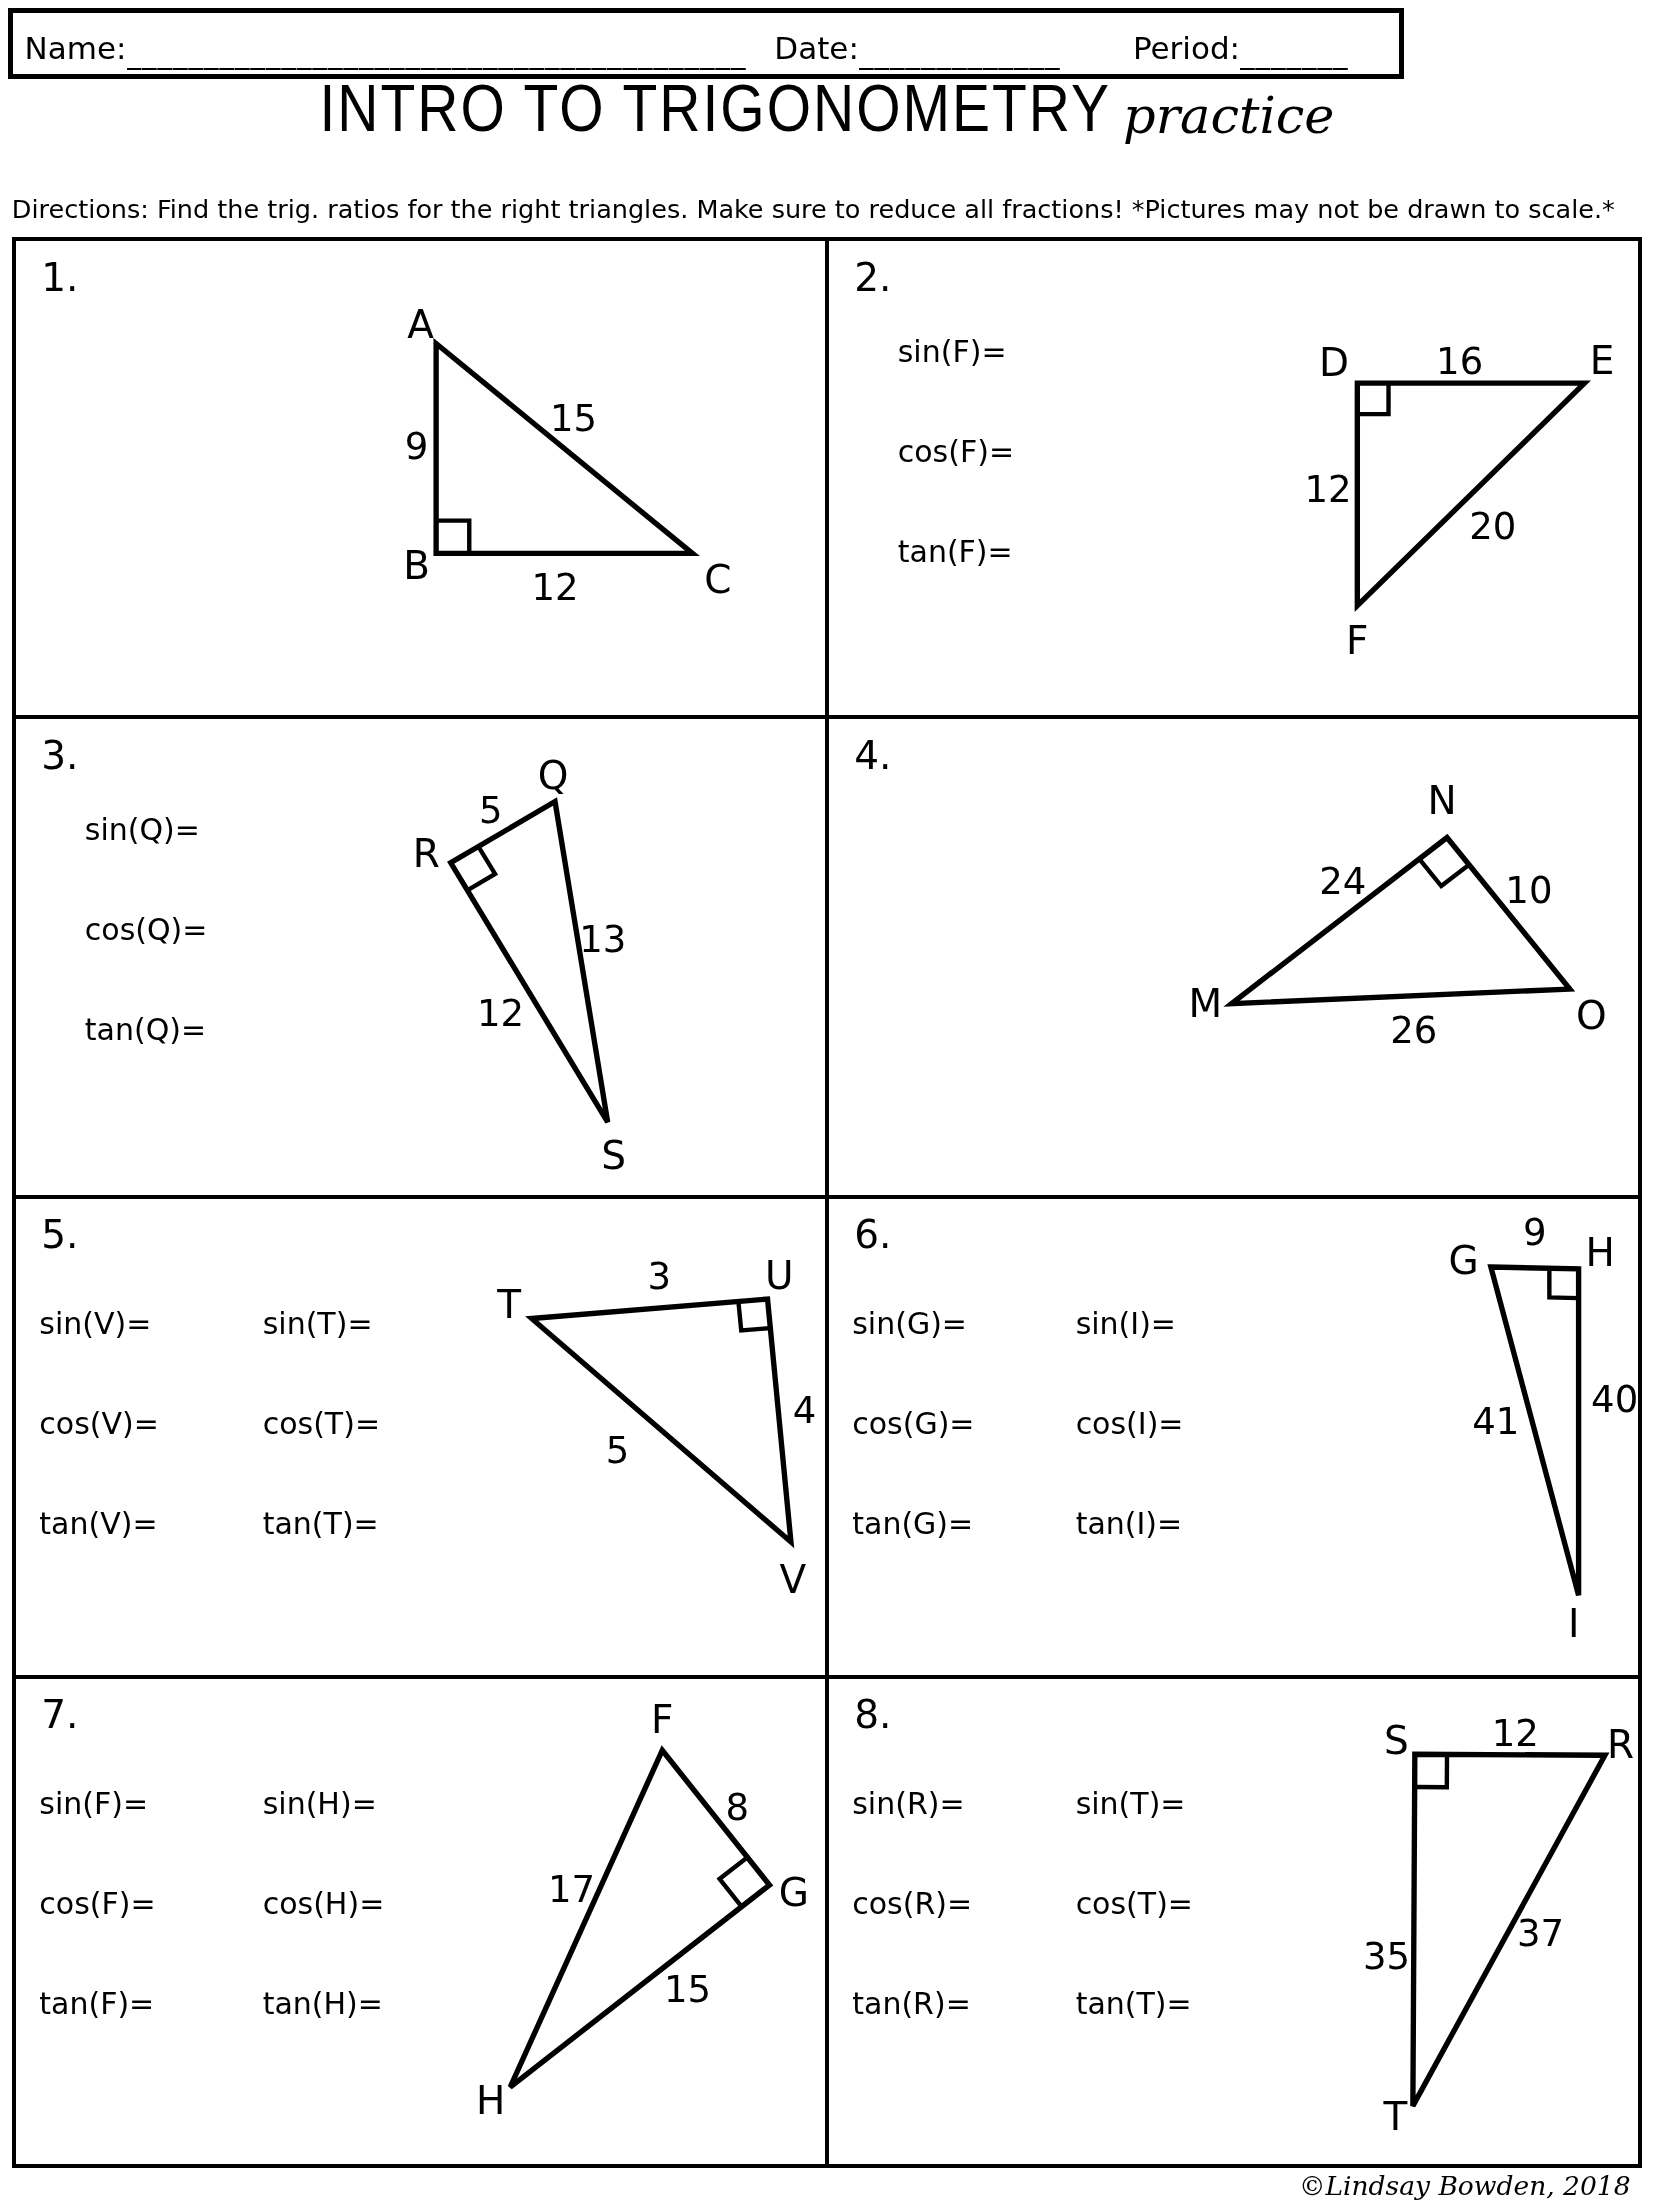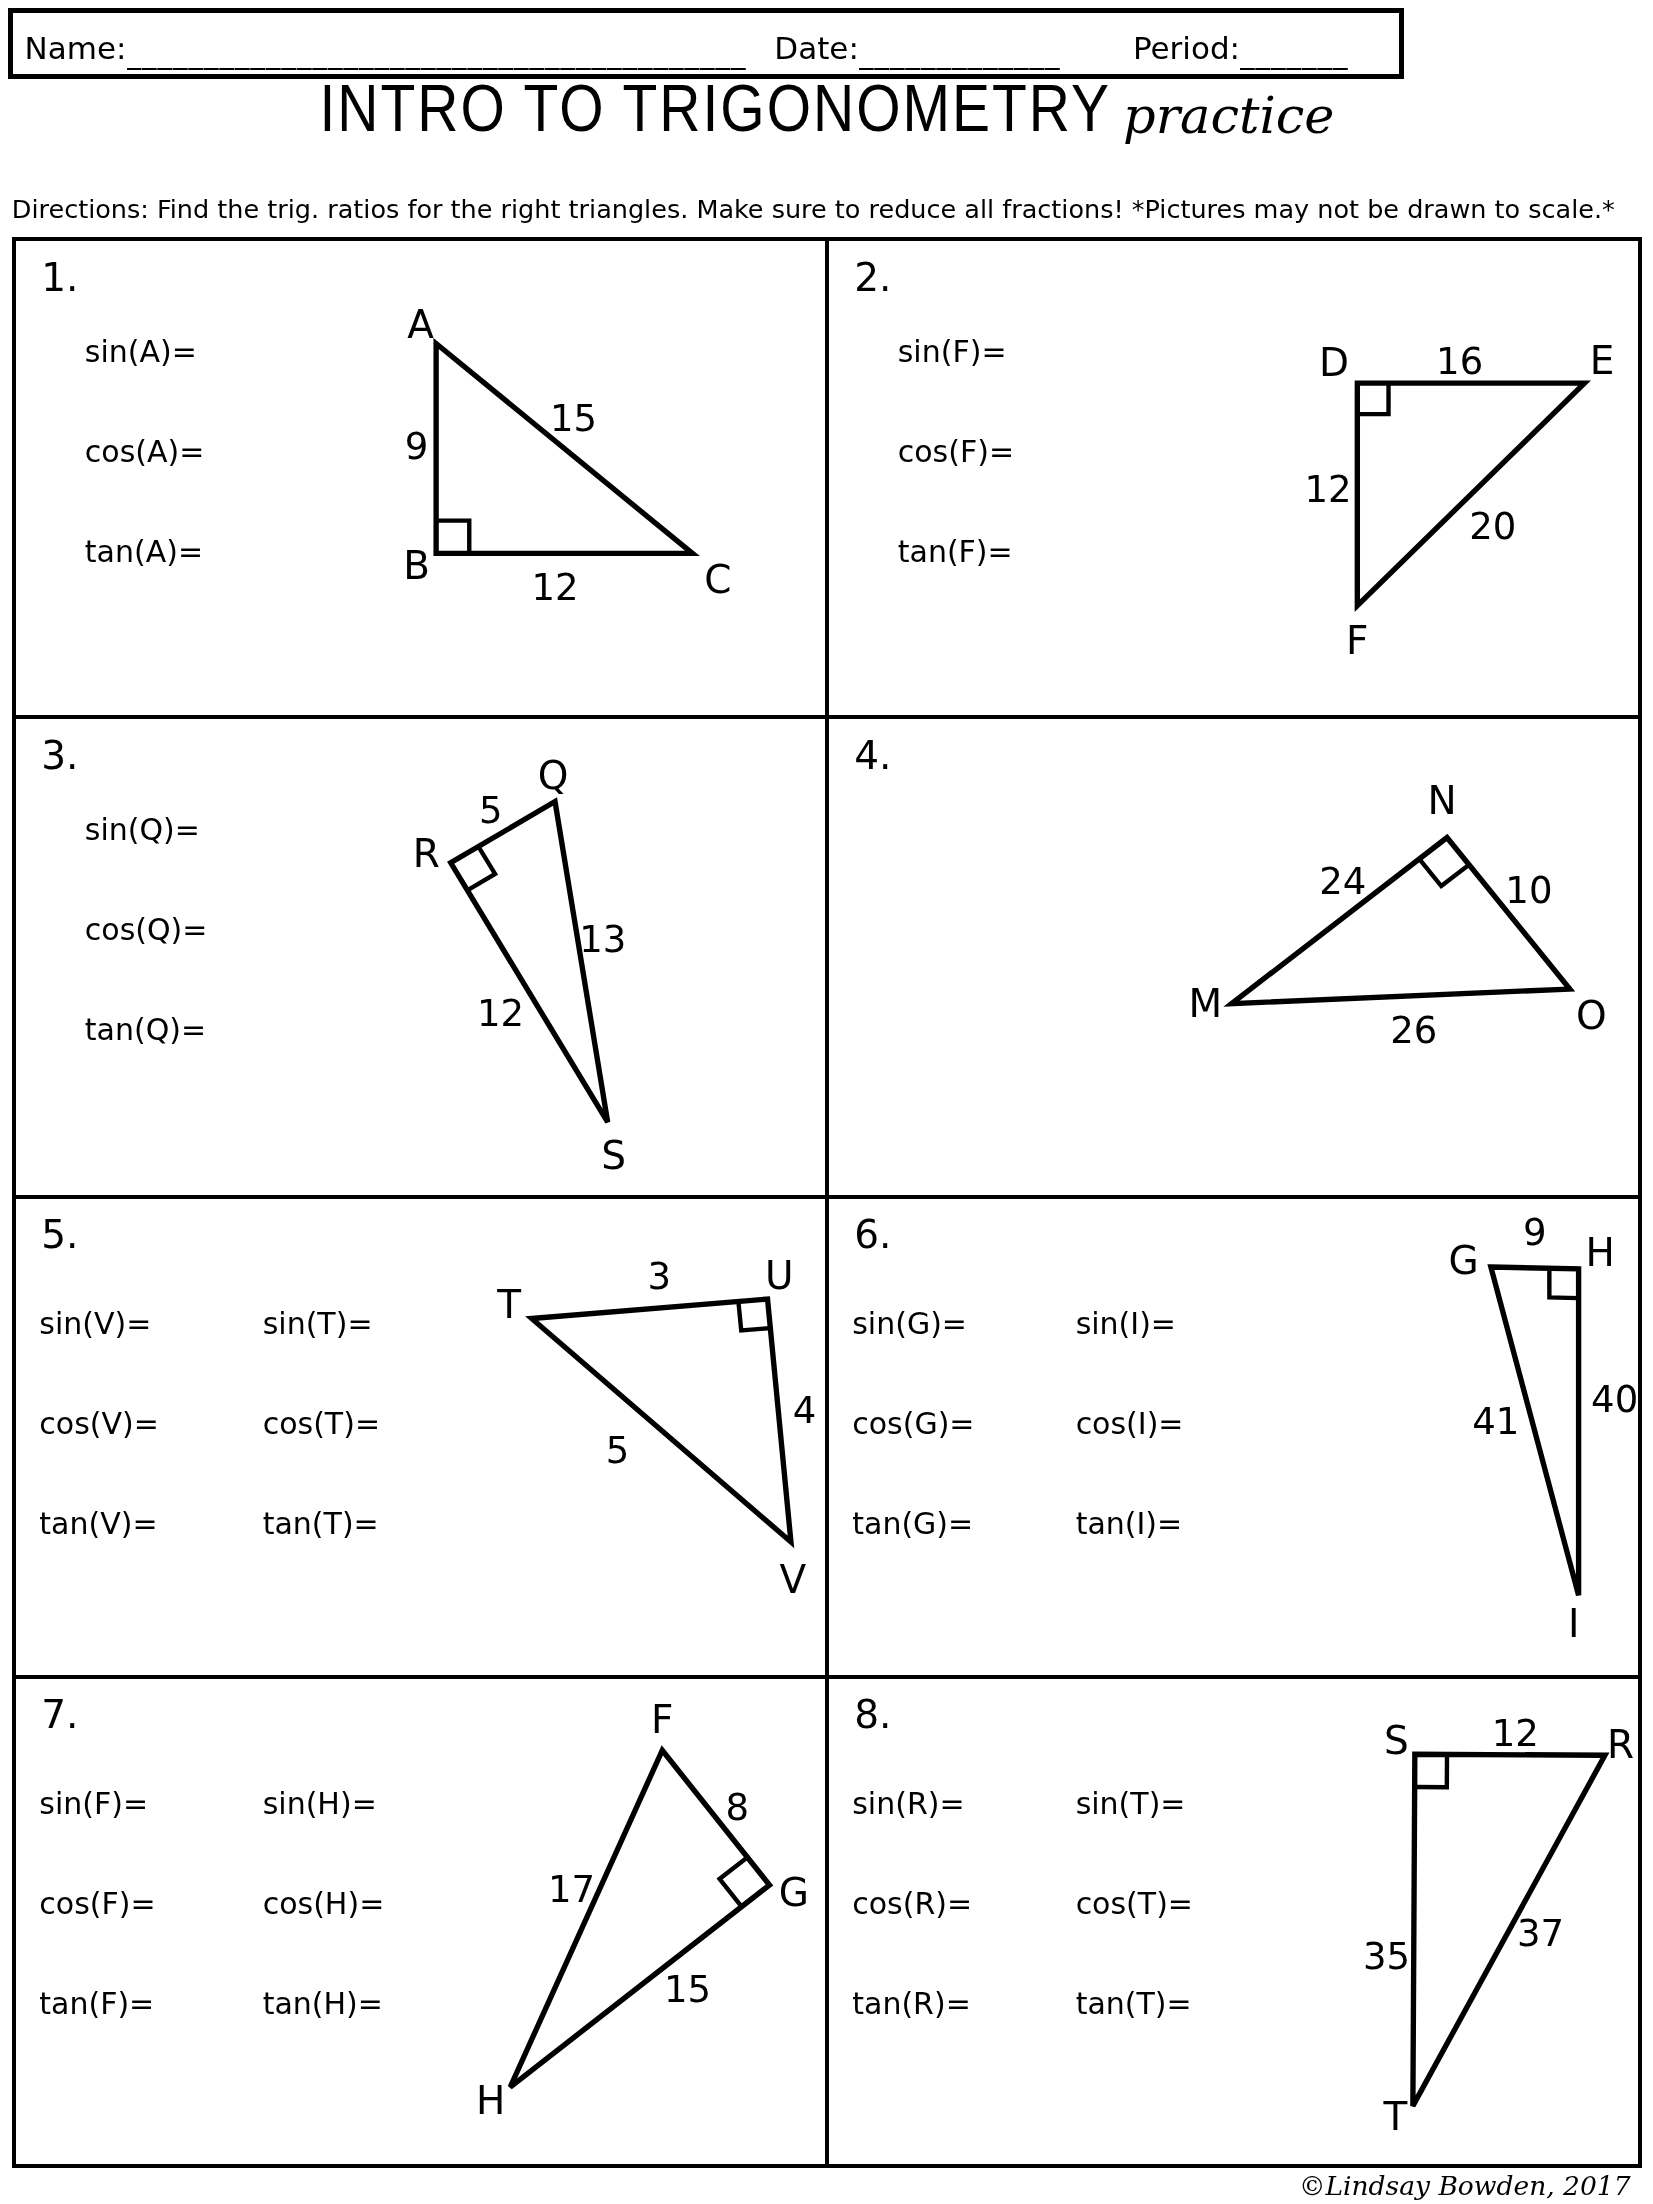--- a/index.html
+++ b/index.html
@@ -50,27 +50,20 @@
 
 <div class="title">
   <span class="title-main">INTRO TO TRIGONOMETRY</span><span class="title-script">practice</span>
 </div>
 
 <div class="directions">Directions: Find the trig. ratios for the right triangles. Make sure to reduce all fractions! *Pictures may not be drawn to scale.*</div>
 
 <div class="grid">
   <div class="cell">
     <div class="pnum">1.</div>
-    <div class="ratios">
-        <div class="rcol">
-          <div class="rline">sin(A)=</div>
-          <div class="rline">cos(A)=</div>
-          <div class="rline">tan(A)=</div>
-        </div>
-      </div>
     <svg class="diagram" viewBox="0 0 830 490" preserveAspectRatio="none">
         <polygon points="431,106 431,323 694,323" fill="none" stroke="#000" stroke-width="5.5" stroke-linejoin="miter"></polygon>
         <polyline points="465.0,323.0 465.0,289.0 431.0,289.0" fill="none" stroke="#000" stroke-width="4.5"></polyline>
         <text x="415" y="86" font-size="40" text-anchor="middle" dominant-baseline="central">A</text>
         <text x="411" y="336" font-size="40" text-anchor="middle" dominant-baseline="central">B</text>
         <text x="720" y="350" font-size="40" text-anchor="middle" dominant-baseline="central">C</text>
         <text x="411" y="212" font-size="38" text-anchor="middle" dominant-baseline="central">9</text>
         <text x="572" y="184" font-size="38" text-anchor="middle" dominant-baseline="central">15</text>
         <text x="553" y="358" font-size="38" text-anchor="middle" dominant-baseline="central">12</text>
       </svg>
@@ -223,14 +216,14 @@
         <text x="582" y="62" font-size="40" text-anchor="middle" dominant-baseline="central">S</text>
         <text x="812" y="66" font-size="40" text-anchor="middle" dominant-baseline="central">R</text>
         <text x="581" y="442" font-size="40" text-anchor="middle" dominant-baseline="central">T</text>
         <text x="704" y="54" font-size="38" text-anchor="middle" dominant-baseline="central">12</text>
         <text x="572" y="280" font-size="38" text-anchor="middle" dominant-baseline="central">35</text>
         <text x="730" y="256" font-size="38" text-anchor="middle" dominant-baseline="central">37</text>
       </svg>
   </div>
 </div>
 
-<div class="footer">©Lindsay Bowden, 2017</div>
+<div class="footer">©Lindsay Bowden, 2018</div>
 
 
 </body></html>

